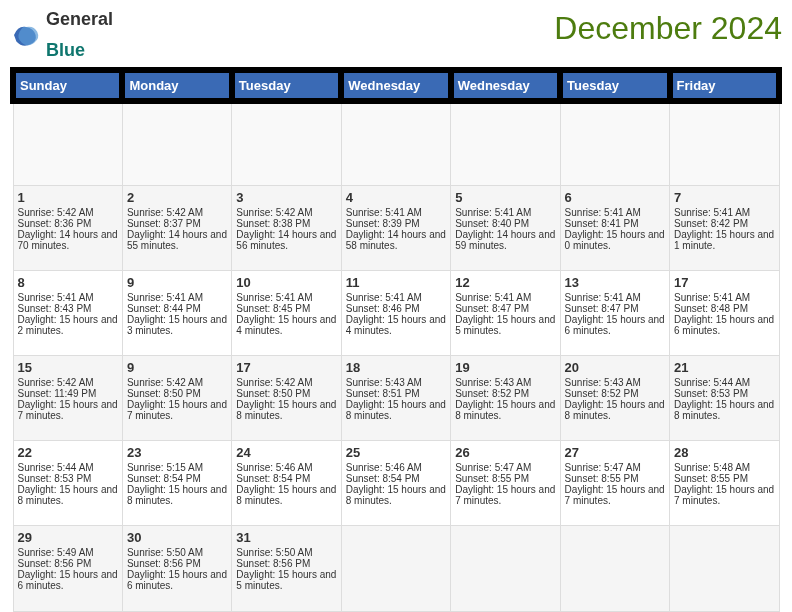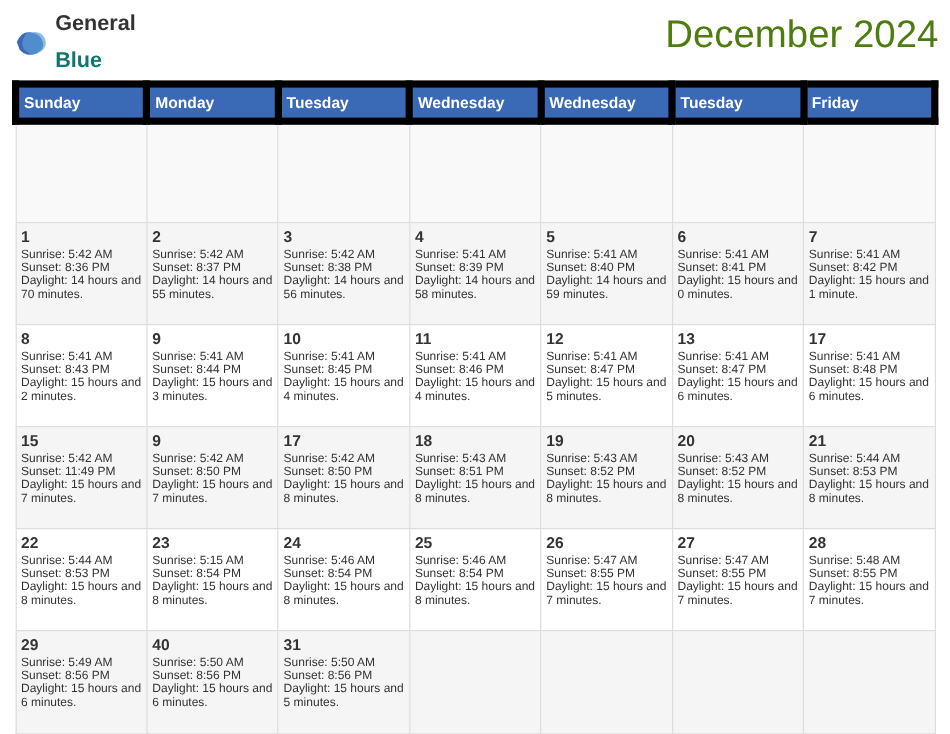--- a/index.html
+++ b/index.html
@@ -300,21 +300,21 @@
         </td>
       </tr>
       <tr>
         <td class="last-row">
           <span class="day-num">29</span>
           <div>Sunrise: 5:49 AM</div>
           <div>Sunset: 8:56 PM</div>
           <div>Daylight: 15 hours and 6 minutes.</div>
         </td>
         <td class="last-row">
-          <span class="day-num">40</span>
+          <span class="day-num">30</span>
           <div>Sunrise: 5:50 AM</div>
           <div>Sunset: 8:56 PM</div>
           <div>Daylight: 15 hours and 6 minutes.</div>
         </td>
         <td class="last-row">
           <span class="day-num">31</span>
           <div>Sunrise: 5:50 AM</div>
           <div>Sunset: 8:56 PM</div>
           <div>Daylight: 15 hours and 5 minutes.</div>
         </td>

